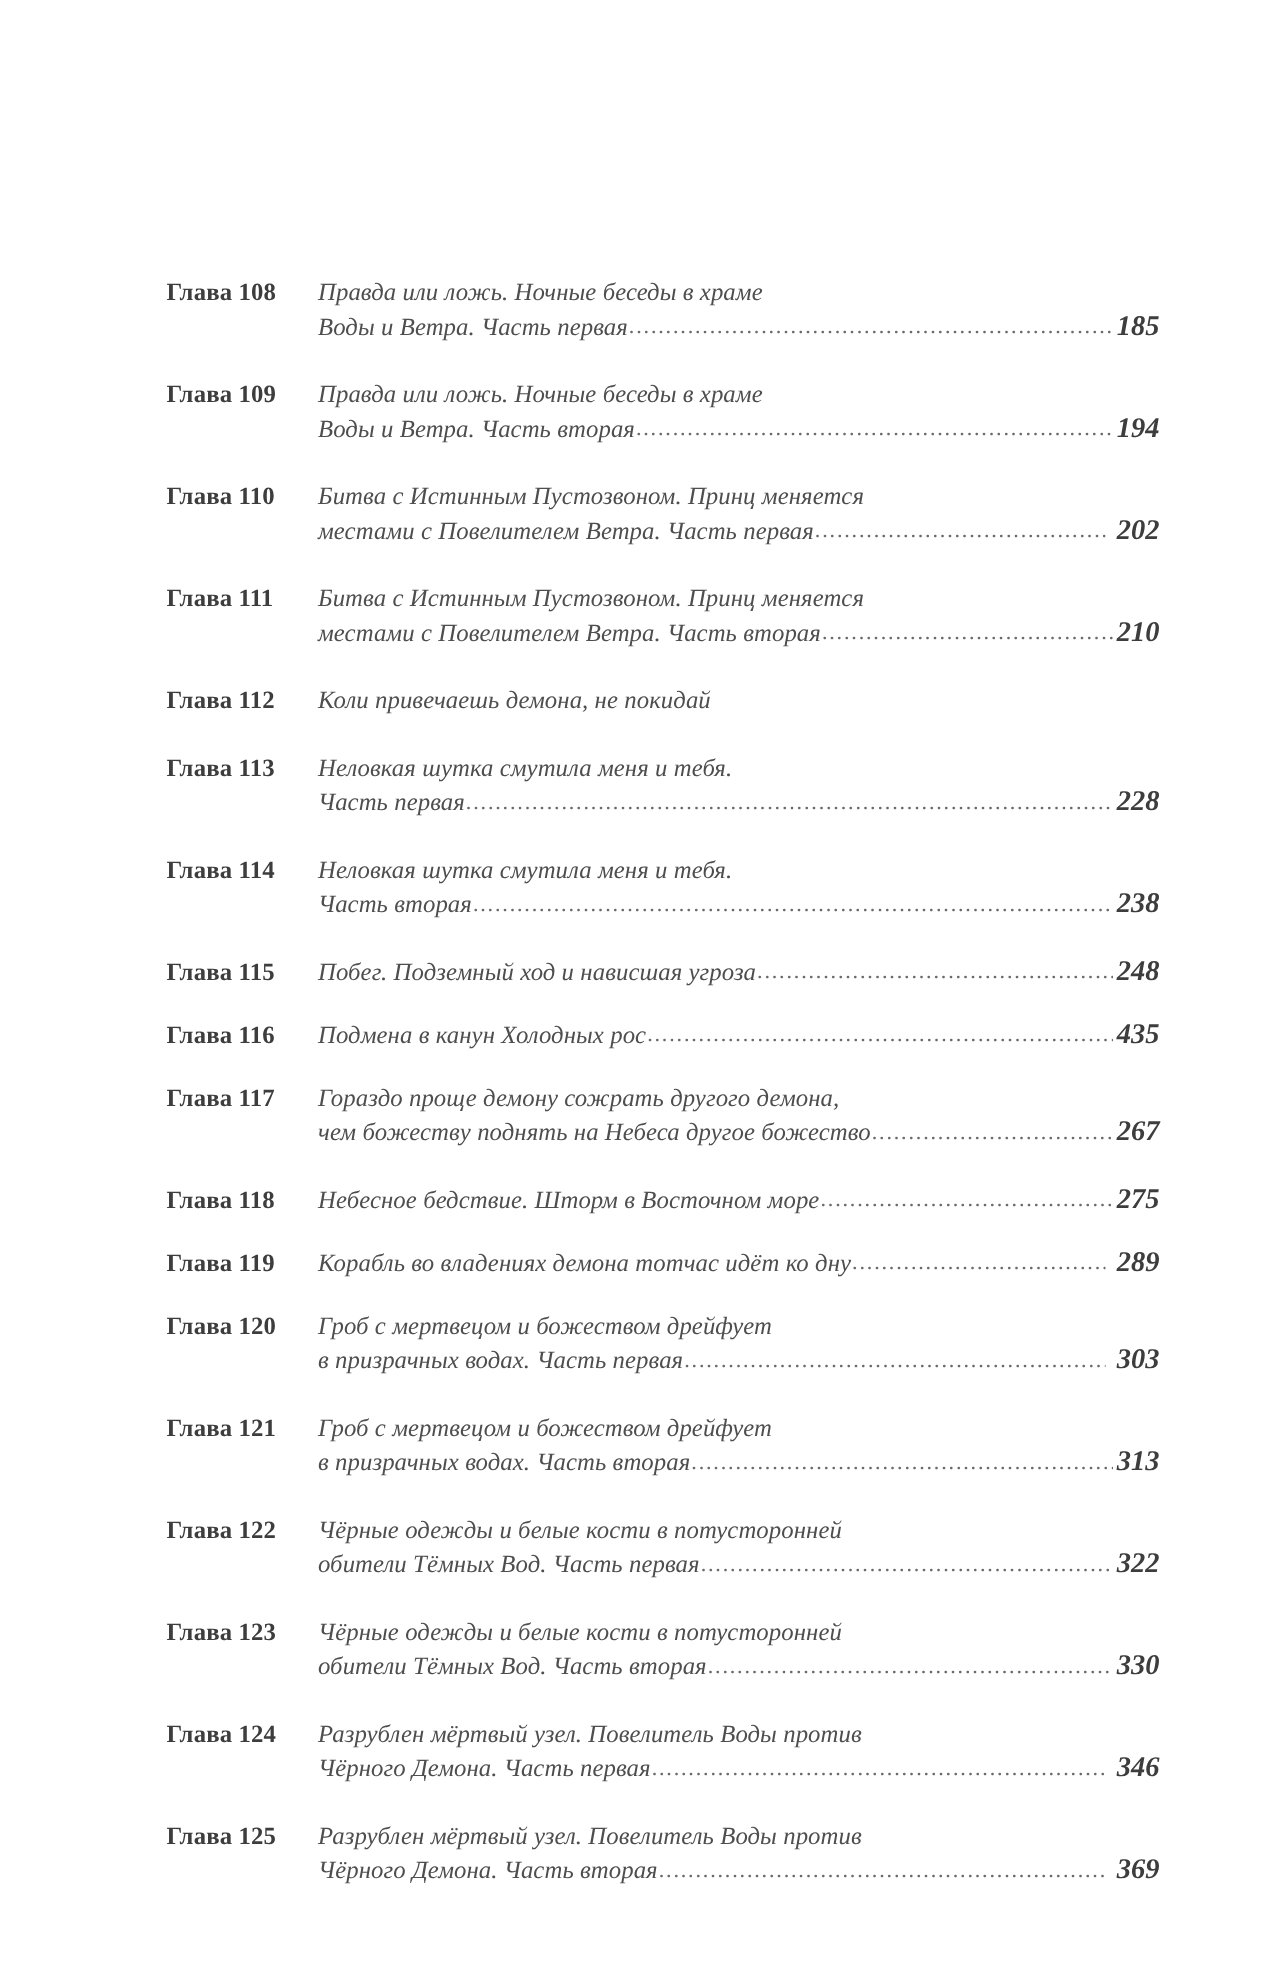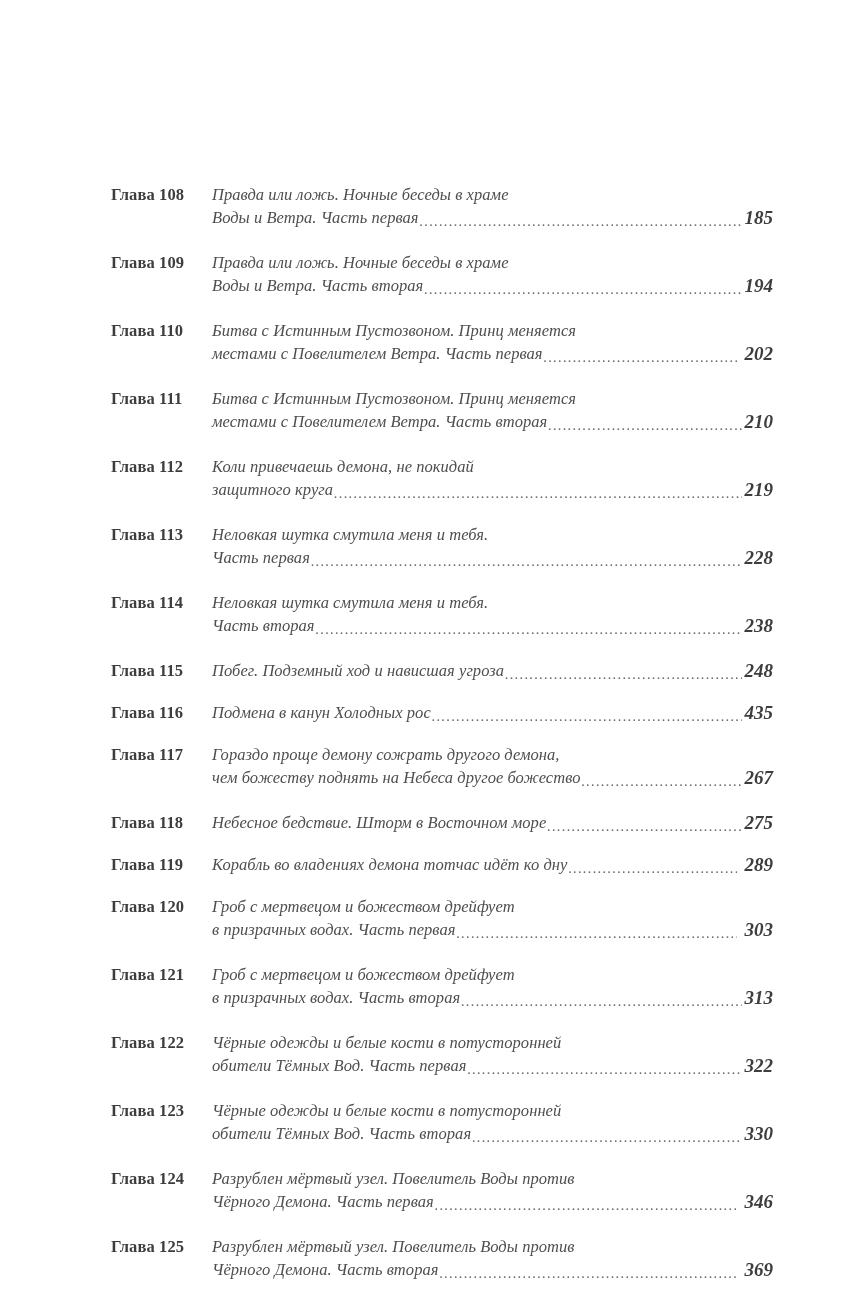--- a/index.html
+++ b/index.html
@@ -70,21 +70,21 @@
   
   .title-line {
     display: block;
     white-space: nowrap;
     letter-spacing: 0.05px;
   }
 
   
   .leader-line {
     display: flex;
-    align-items: flex-end;
+    align-items: center;
     width: 100%;
   }
   .leader-text {
     flex: 0 0 auto;
     white-space: nowrap;
     letter-spacing: 0.05px;
   }
   .leader-dots {
     flex: 1 1 auto;
     min-width: 8px;
@@ -164,25 +164,20 @@
             <span class="leader-text">местами с Повелителем Ветра. Часть вторая</span>
             <span class="leader-dots"></span>
             <span class="page-num">210</span>
           </div>
         </div>
       </div>
       <div class="entry">
         <div class="chapter-label">Глава 112</div>
         <div class="entry-body">
           <span class="title-line">Коли привечаешь демона, не покидай</span>
-          <div class="leader-line">
-            <span class="leader-text">защитного круга</span>
-            <span class="leader-dots"></span>
-            <span class="page-num">219</span>
-          </div>
         </div>
       </div>
       <div class="entry">
         <div class="chapter-label">Глава 113</div>
         <div class="entry-body">
           <span class="title-line">Неловкая шутка смутила меня и тебя.</span>
           <div class="leader-line">
             <span class="leader-text">Часть первая</span>
             <span class="leader-dots"></span>
             <span class="page-num">228</span>

